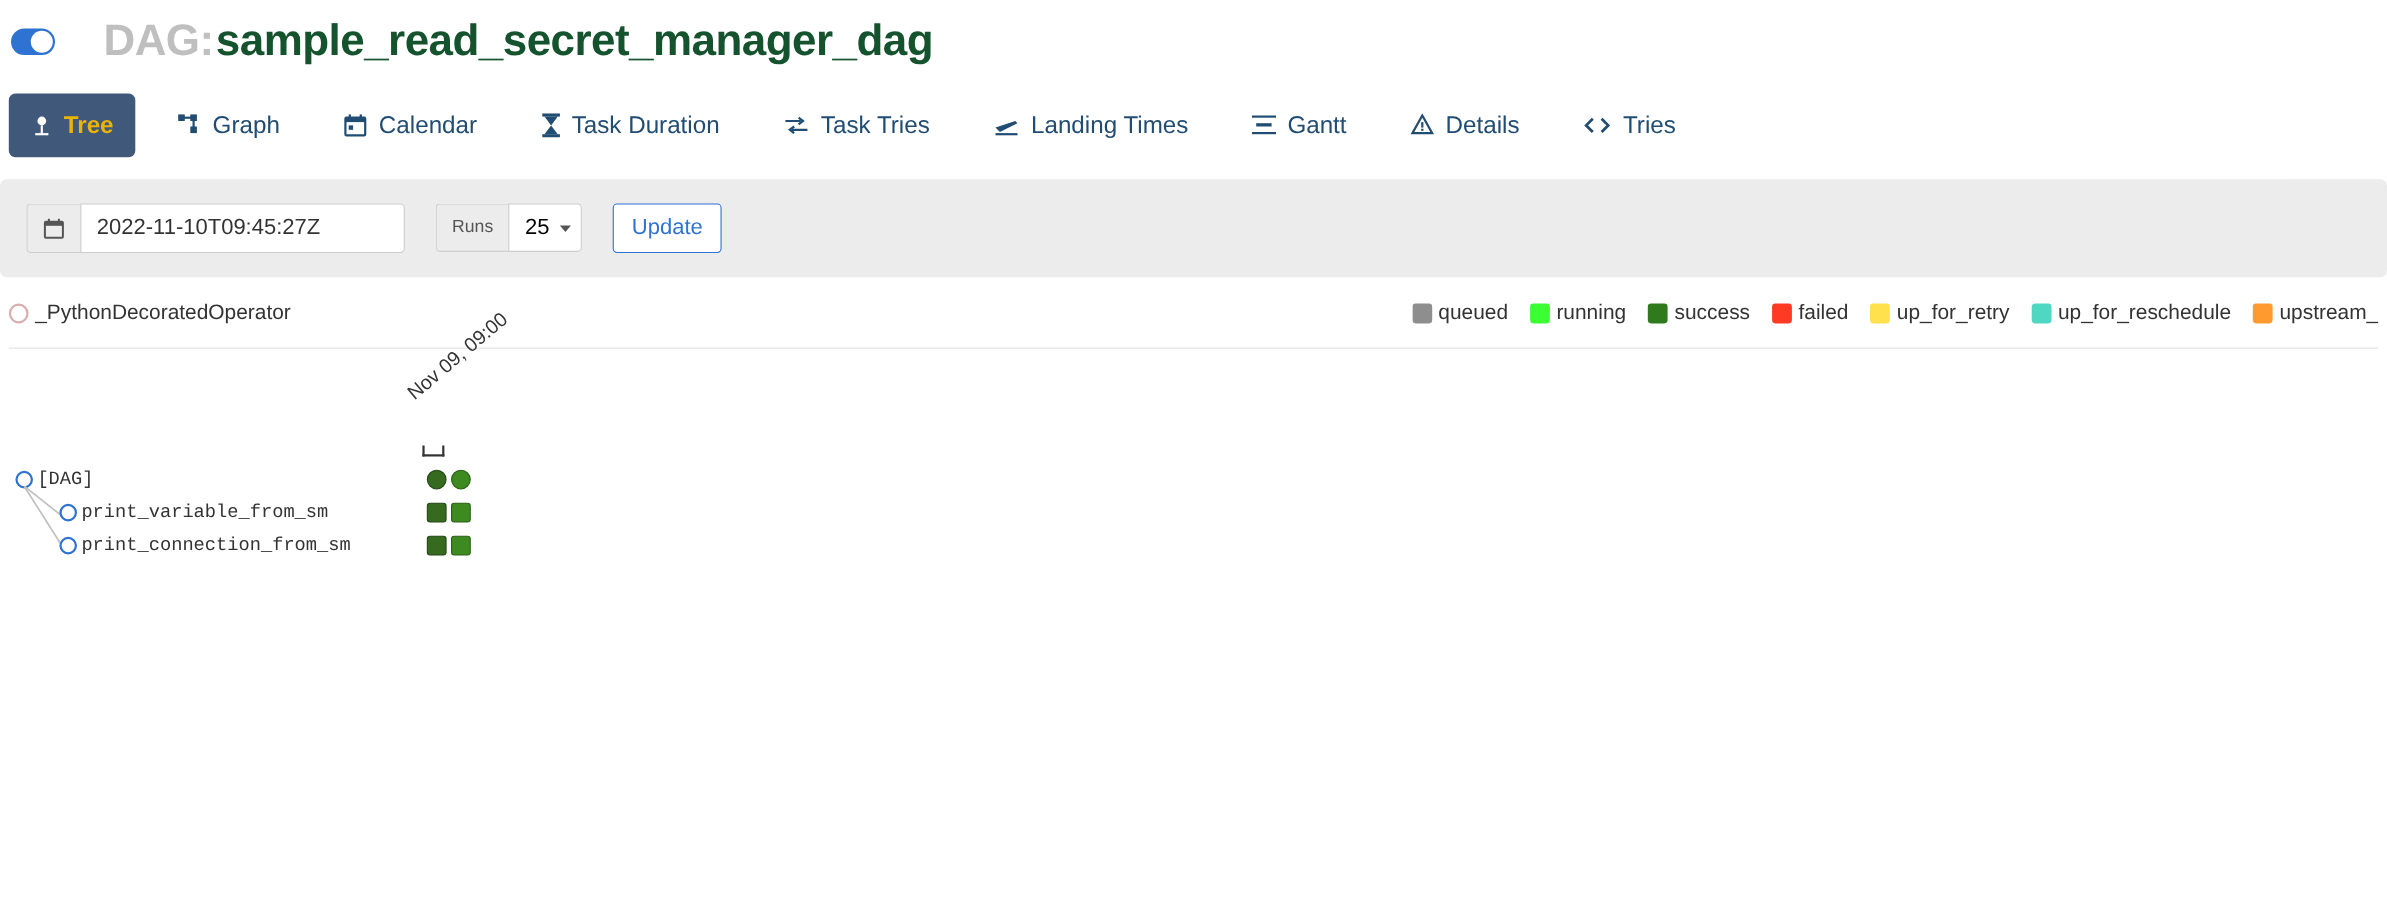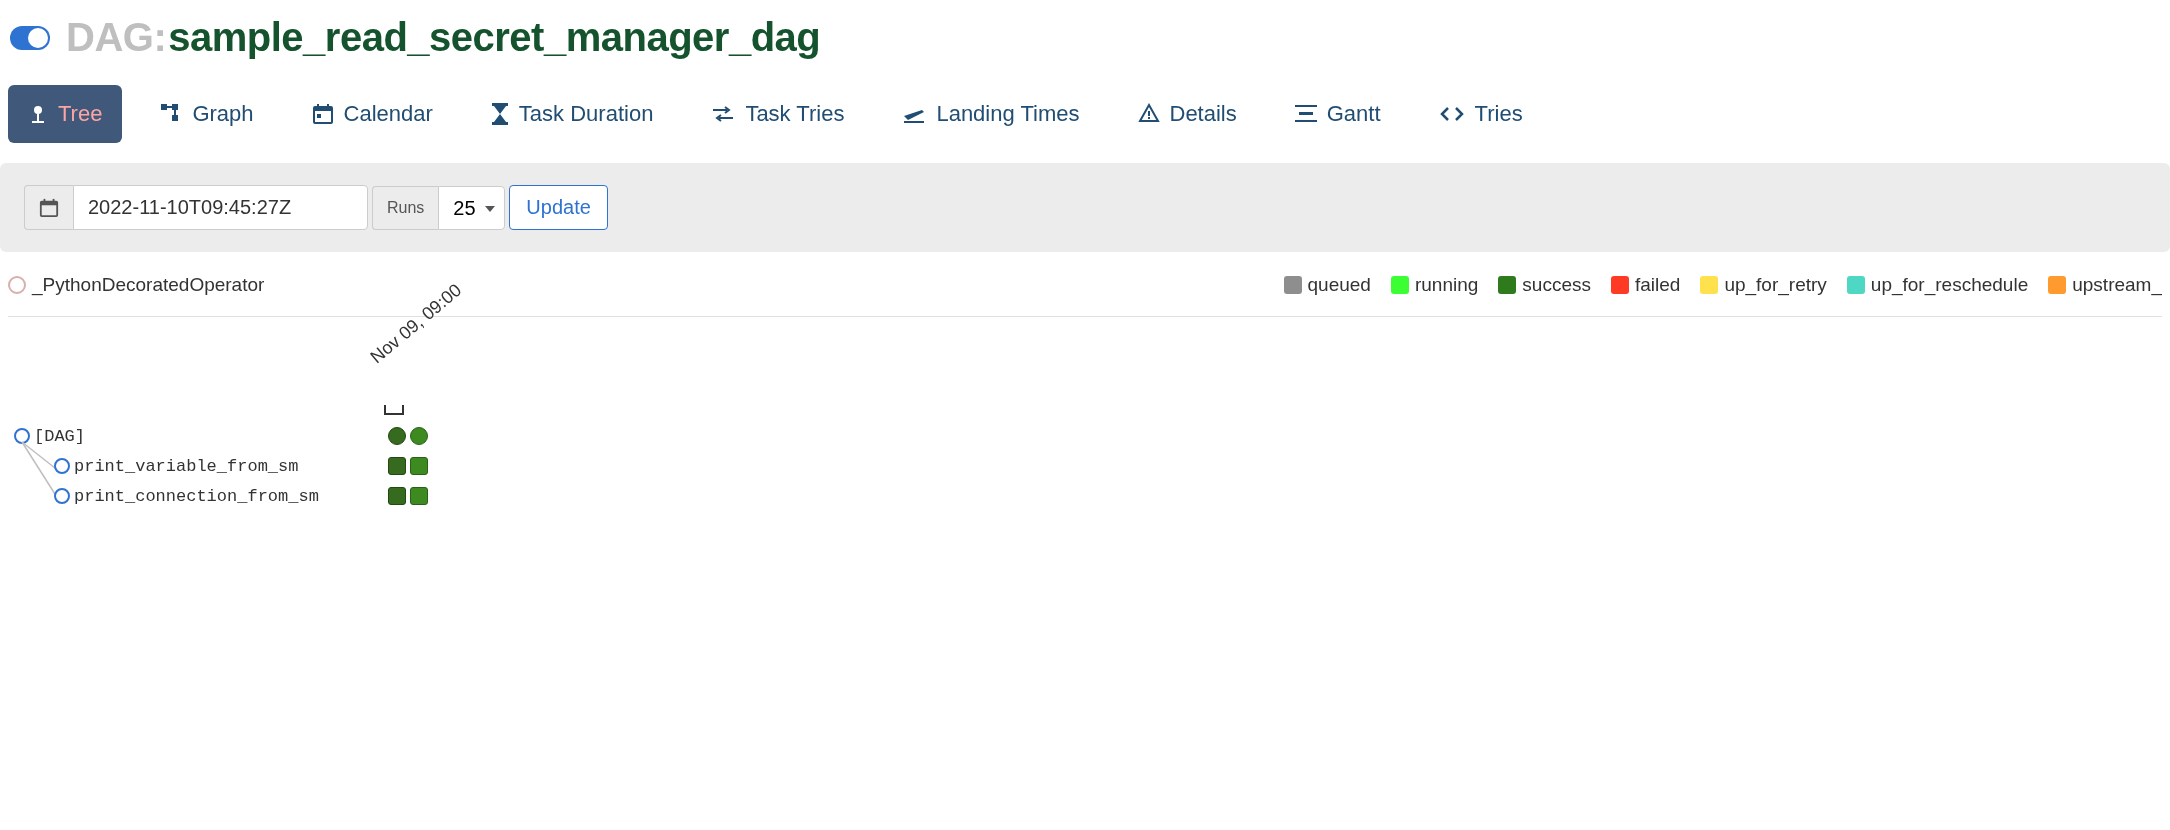--- a/index.html
+++ b/index.html
@@ -32,20 +32,21 @@
     width: 20px;
     height: 20px;
     background: #fff;
     border-radius: 50%;
   }
   .dag-label {
     font-size: 40px;
     font-weight: 700;
     color: #bfbfbf;
     letter-spacing: -0.5px;
+    margin-left: 28px;
   }
   .dag-name {
     font-size: 40px;
     font-weight: 700;
     color: #14532d;
     letter-spacing: -0.5px;
     margin-left: 2px;
   }
 
   .tabs {
@@ -59,33 +60,33 @@
     gap: 10px;
     padding: 16px 20px;
     color: #214d73;
     font-size: 22px;
     cursor: pointer;
     border-radius: 6px;
     font-weight: 400;
   }
   .tab.active {
     background: #40597a;
-    color: #fca5a5;
-    font-weight: 400;
+    color: #eab308;
+    font-weight: 700;
   }
   .tab .icon { display: inline-flex; }
 
   .controls-bar {
     margin-top: 20px;
     background: #ececec;
     border-radius: 6px;
     padding: 22px 24px;
     display: flex;
-    align-items: flex-end;
-    gap: 4px;
+    align-items: flex-start;
+    gap: 28px;
   }
   .input-group {
     display: inline-flex;
     align-items: stretch;
   }
   .cal-addon {
     background: #ececec;
     border: 1px solid #ccc;
     border-right: none;
     border-radius: 4px 0 0 4px;
@@ -301,37 +302,37 @@
     <span class="icon">
       <svg width="24" height="20" viewBox="0 0 24 20" fill="#214d73">
           <path d="M2 12 L20 6 L22 8 L6 16 Z"></path>
           <rect x="2" y="17" width="20" height="2"></rect>
         </svg>
     </span>
     <span>Landing Times</span>
   </div>
   <div class="tab">
     <span class="icon">
+      <svg width="22" height="20" viewBox="0 0 22 20" fill="#214d73">
+          <rect x="0" y="1" width="22" height="2"></rect>
+          <rect x="4" y="8" width="14" height="3"></rect>
+          <rect x="0" y="16" width="22" height="2"></rect>
+        </svg>
+    </span>
+    <span>Gantt</span>
+  </div>
+  <div class="tab">
+    <span class="icon">
       <svg width="22" height="22" viewBox="0 0 22 22" fill="none" stroke="#214d73" stroke-width="2">
           <polygon points="11,2 20,18 2,18"></polygon>
           <rect x="10" y="8" width="2" height="5" fill="#214d73" stroke="none"></rect>
           <rect x="10" y="14" width="2" height="2" fill="#214d73" stroke="none"></rect>
         </svg>
     </span>
     <span>Details</span>
-  </div>
-  <div class="tab">
-    <span class="icon">
-      <svg width="22" height="20" viewBox="0 0 22 20" fill="#214d73">
-          <rect x="0" y="1" width="22" height="2"></rect>
-          <rect x="4" y="8" width="14" height="3"></rect>
-          <rect x="0" y="16" width="22" height="2"></rect>
-        </svg>
-    </span>
-    <span>Gantt</span>
   </div>
   <div class="tab">
     <span class="icon">
       <svg width="26" height="18" viewBox="0 0 26 18" fill="none" stroke="#214d73" stroke-width="2.5">
           <path d="M9 3 L3 9 L9 15"></path>
           <path d="M17 3 L23 9 L17 15"></path>
         </svg>
     </span>
     <span>Tries</span>
   </div>

